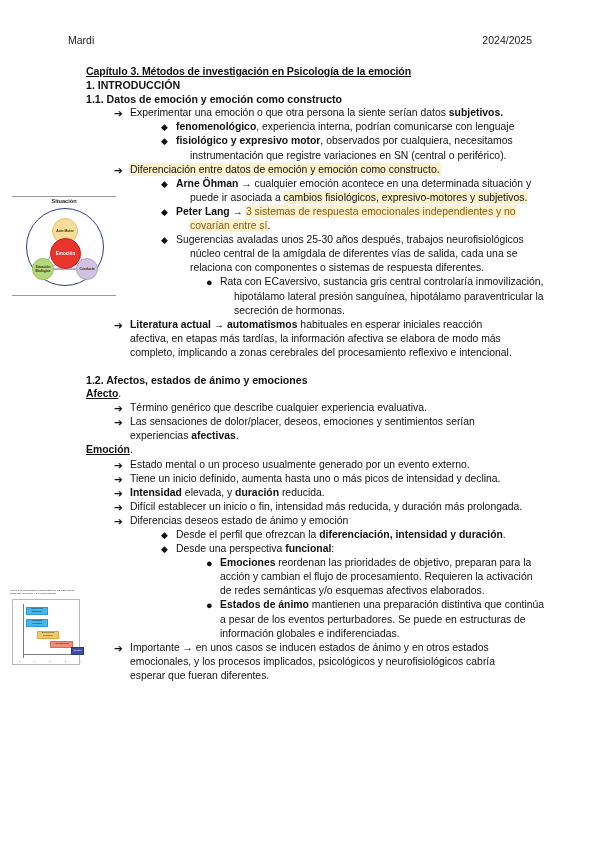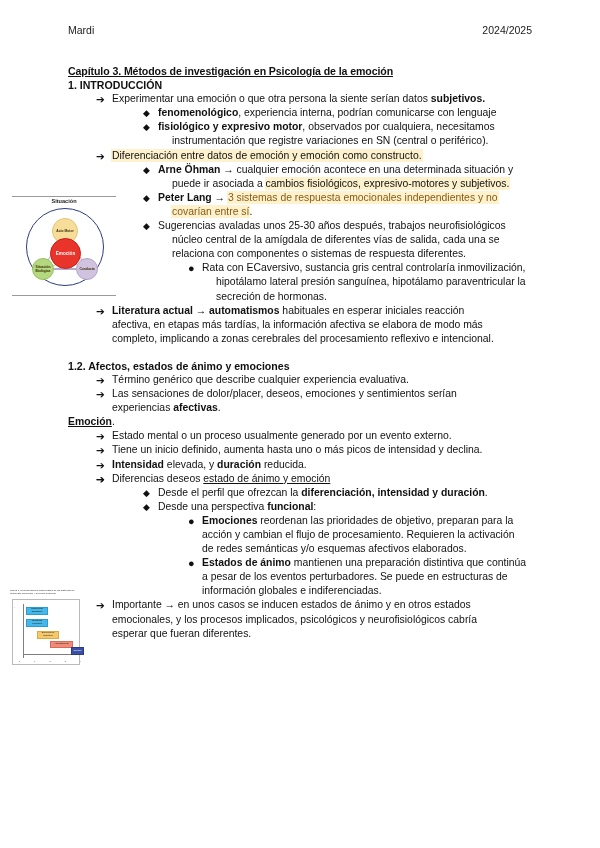--- a/index.html
+++ b/index.html
@@ -16,35 +16,35 @@
     width: 600px;
     height: 848px;
     background: #ffffff;
     overflow: hidden;
     box-sizing: border-box;
   }
 
   
   .hdr {
     position: absolute;
-    top: 24px;
+    top: 34px;
     left: 68px;
     right: 68px;
     height: 14px;
     font-size: 10.5px;
     color: #1a1a1a;
   }
   .hdr .left { float: left; }
   .hdr .right { float: right; }
 
   
   .content {
     position: absolute;
     top: 64px;
-    left: 68px;
+    left: 86px;
     width: 466px;
     font-size: 10.4px;
     line-height: 14.1px;
     color: #111111;
   }
 
   .t-title {
     font-weight: bold;
     text-decoration: underline;
     font-size: 10.6px;
@@ -56,21 +56,21 @@
   }
   .t-h2 {
     font-weight: bold;
     font-size: 10.6px;
   }
   .t-sub {
     font-weight: bold;
     text-decoration: underline;
     display: inline;
   }
-  .t-uline { text-decoration: underline; }
+  .t-uline { }
 
   .lvl1, .lvl2, .lvl3 {
     position: relative;
     padding-left: 16px;
   }
   .lvl1 { margin-left: 28px; }
   .lvl2 { margin-left: 74px; }
   .lvl3 { margin-left: 118px; }
 
   .bullet {
@@ -278,20 +278,21 @@
         <span>3</span>
         <span>4</span>
       </div>
     </div>
   </div>
 
   <div class="content">
 
     <div class="t-title">Capítulo 3. Métodos de investigación en Psicología de la emoción</div>
     <div class="t-h1">1. INTRODUCCIÓN</div>
+    <div class="t-h2">1.1. Datos de emoción y emoción como constructo</div>
 
     <div class="lvl1">
       <span class="bullet arrow">➔</span>
       <span>Experimentar una emoción o que  otra persona la siente serían datos </span><span class="b">subjetivos.</span>
     </div>
 
     <div class="lvl2">
       <span class="bullet diamond">◆</span>
       <span class="b">fenomenológico</span><span>, experiencia interna, podrían comunicarse con lenguaje</span>
     </div>
@@ -341,20 +342,23 @@
       <span class="bullet arrow">➔</span>
       <span class="b">Literatura actual</span><span> → </span><span class="b">automatismos</span><span> habituales en esperar iniciales reacción</span>
       <div>afectiva, en etapas más tardías, la información afectiva se elabora de modo más</div>
       <div>completo, implicando a zonas cerebrales del procesamiento reflexivo e intencional.</div>
     </div>
 
     <div class="spacer-md"></div>
 
     <div class="t-h2">1.2. Afectos, estados de ánimo y emociones</div>
 
+    <div>
+      <span class="t-sub">Afecto</span><span>.</span>
+    </div>
 
     <div class="lvl1">
       <span class="bullet arrow">➔</span>
       <span>Término genérico que describe cualquier experiencia evaluativa.</span>
     </div>
 
     <div class="lvl1">
       <span class="bullet arrow">➔</span>
       <span>Las sensaciones de dolor/placer, deseos, emociones y sentimientos serían</span>
       <div>
@@ -375,20 +379,21 @@
       <span>Tiene un inicio definido, aumenta hasta uno o más picos de intensidad y declina.</span>
     </div>
     <div class="lvl1">
       <span class="bullet arrow">➔</span>
       <span class="b">Intensidad</span><span> elevada, y </span><span class="b">duración</span><span> reducida.</span>
     </div>
 
 
     <div class="lvl1">
       <span class="bullet arrow">➔</span>
+      <span>Difícil establecer un inicio o fin, intensidad más reducida, y duración más prolongada.</span>
     </div>
     <div class="lvl1">
       <span class="bullet arrow">➔</span>
       <span>Diferencias deseos </span><span class="t-uline">estado de ánimo y emoción</span>
     </div>
 
     <div class="lvl2">
       <span class="bullet diamond">◆</span>
       <span>Desde el perfil que ofrezcan la </span><span class="b">diferenciación, intensidad y duración</span><span>.</span>
     </div>

